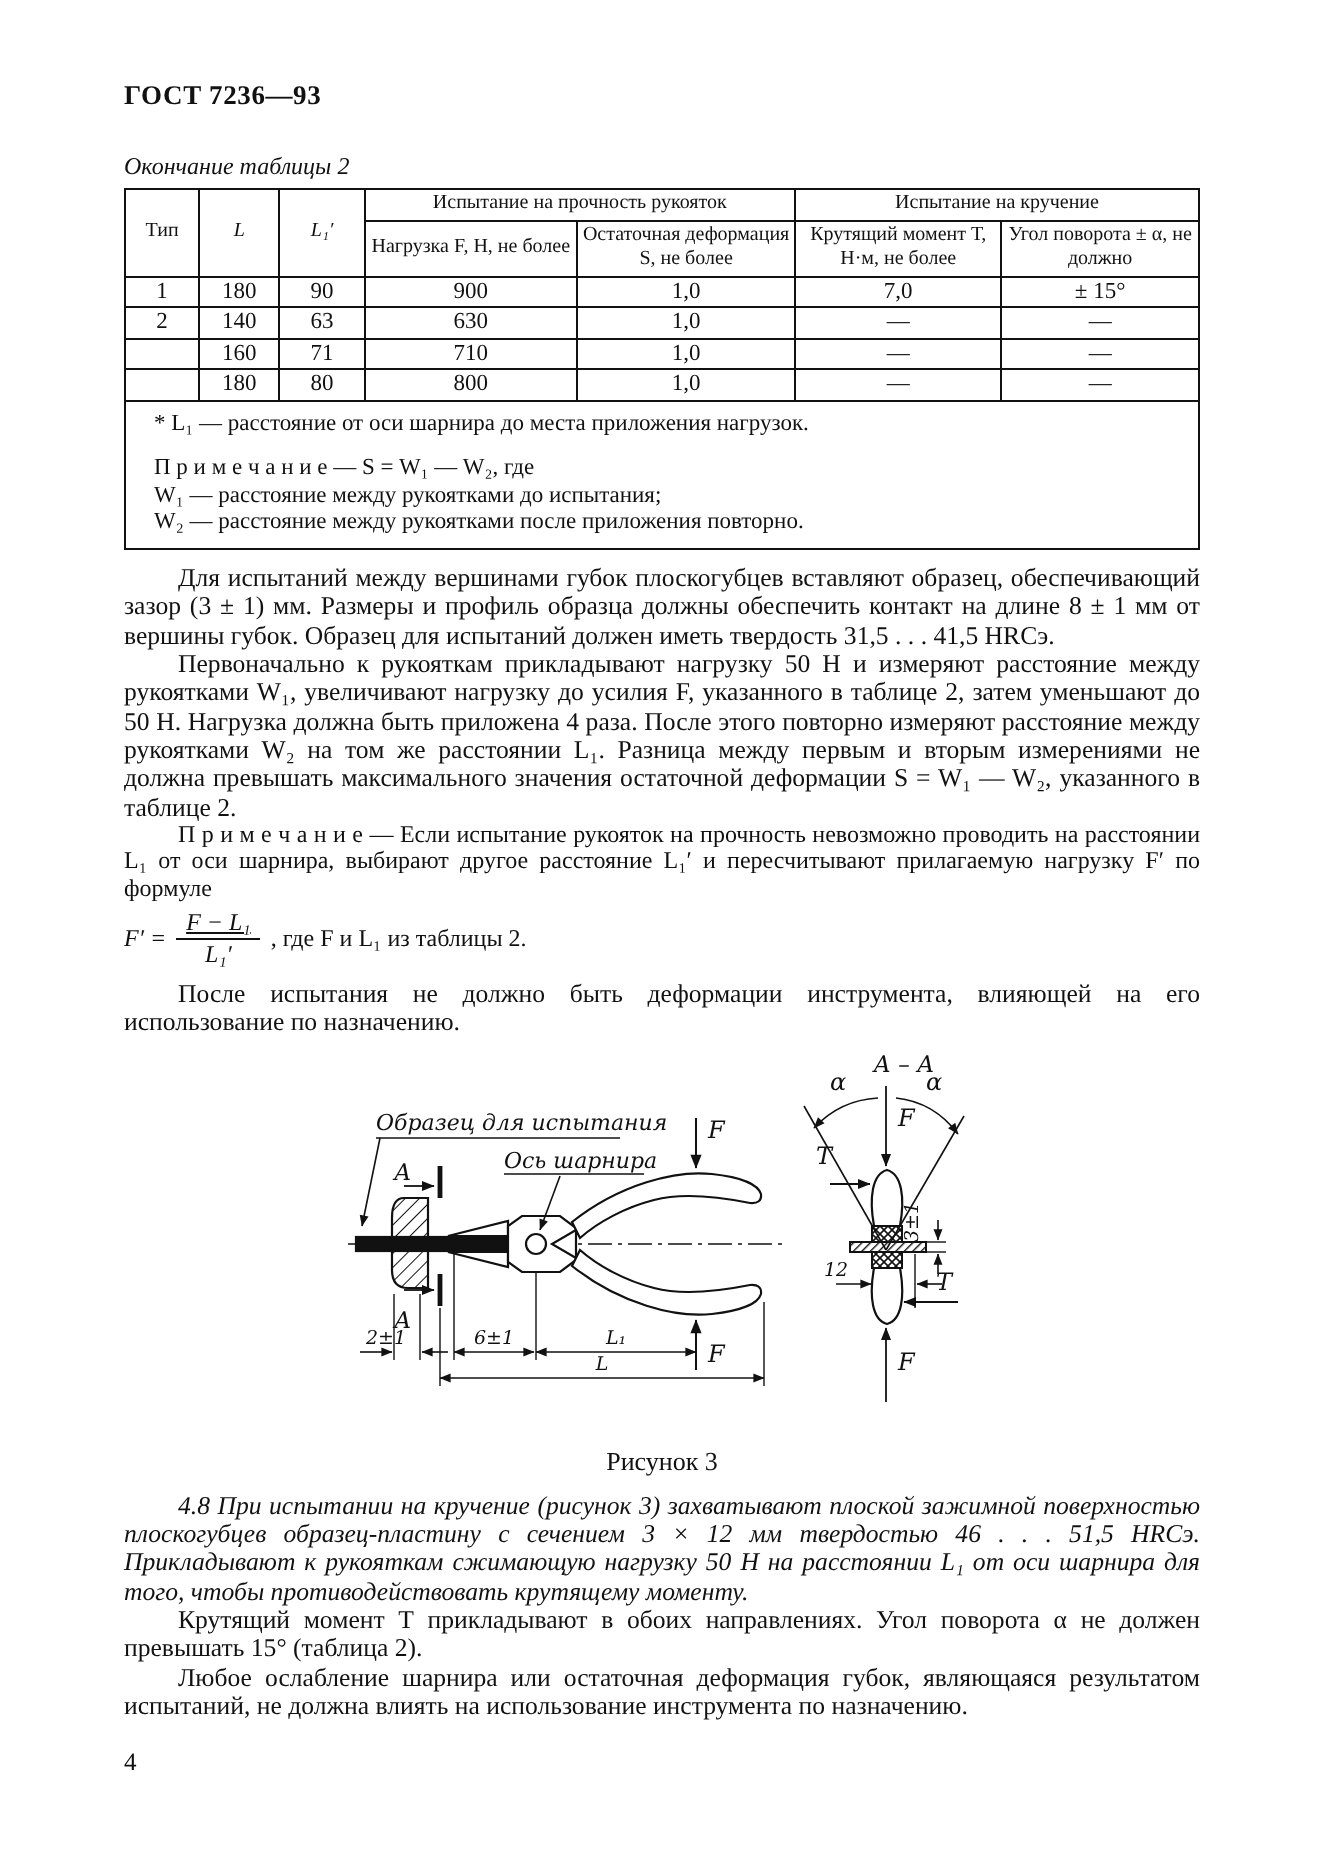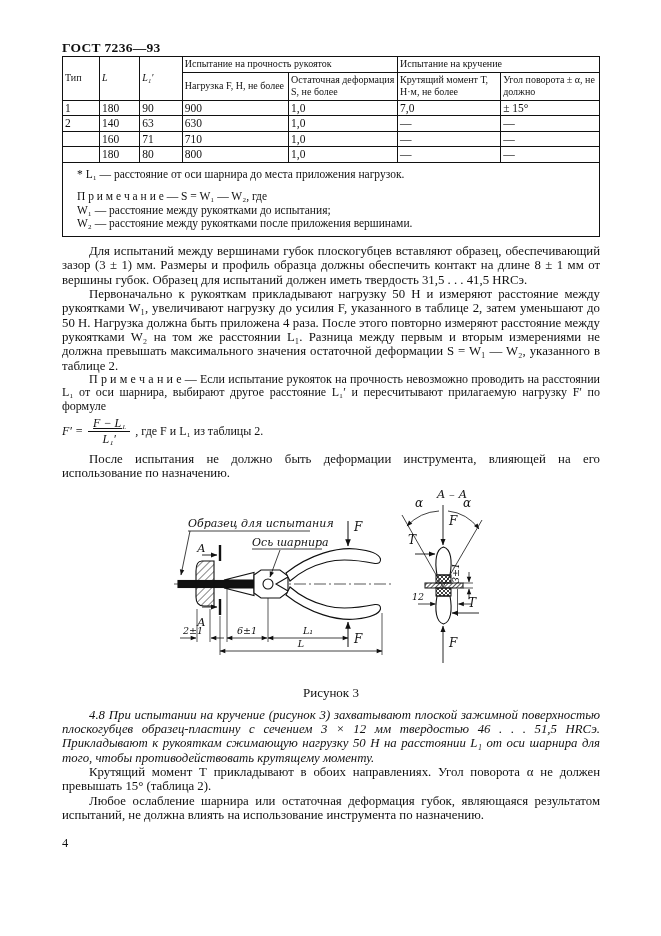--- a/index.html
+++ b/index.html
@@ -3,21 +3,21 @@
 <meta charset="utf-8">
 <style>
   html,body{margin:0;padding:0;}
   body{width:661px;height:936px;background:#fff;color:#111;
        font-family:"Liberation Serif",serif;position:relative;overflow:hidden;}
   .page{position:relative;width:661px;height:716px;box-sizing:border-box;
         padding:40px 61px 0 62px;}
   .doc-header{font-weight:bold;font-size:13.5px;letter-spacing:.3px;}
   .table-caption{font-style:italic;font-size:12px;margin-top:20px;margin-bottom:3px;}
   table.gost{border-collapse:collapse;width:100%;border:1.5px solid #111;table-layout:fixed;}
-  table.gost th,table.gost td{border:1px solid #111;text-align:left;vertical-align:middle;
+  table.gost th,table.gost td{border:1px solid #111;text-align:center;vertical-align:middle;
         padding:1px 2px;}
   table.gost th{font-weight:normal;font-size:10px;line-height:1.25;}
   table.gost td{font-size:11.5px;line-height:1.1;}
   th.vit,td.vit{font-style:italic;}
   tr.fnrow td{text-align:left;font-size:11.5px;padding:5px 8px 6px 14px;line-height:1.15;}
   .fnline{margin-bottom:9px;}
   .noteline{margin:0;}
   .bodytext p{margin:0;font-size:12.8px;line-height:1.12;text-align:justify;
         text-indent:27px;}
   .bodytext p.first{margin-top:7px;}
@@ -39,20 +39,21 @@
   .dim{font-family:"DejaVu Serif",serif;font-style:italic;font-size:9.5px;fill:#111;}
   .var{font-family:"DejaVu Serif",serif;font-style:italic;font-size:12px;fill:#111;}
   .sec{font-family:"DejaVu Serif",serif;font-style:italic;font-size:11.5px;fill:#111;}
 </style>
 </head>
 <body>
 
 <div class="page">
 
   <div class="doc-header">ГОСТ 7236—93</div>
+  <div class="table-caption">Окончание таблицы 2</div>
 
   <table class="gost">
     <colgroup>
       <col style="width:6.9%">
         <col style="width:7.5%">
         <col style="width:7.9%">
       <col style="width:19.8%">
         <col style="width:20.3%">
         <col style="width:19.2%">
         <col style="width:18.4%">
@@ -107,21 +108,21 @@
         <td>800</td>
         <td>1,0</td>
         <td>—</td>
         <td>—</td>
       </tr>
       <tr class="fnrow">
         <td colspan="7">
           <div class="fnline">* L₁ — расстояние от оси шарнира до места приложения нагрузок.</div>
           <div class="noteline">П р и м е ч а н и е — S = W₁ — W₂, где</div>
           <div class="noteline">W₁ — расстояние между рукоятками до испытания;</div>
-          <div class="noteline">W₂ — расстояние между рукоятками после приложения вершинами.</div>
+          <div class="noteline">W₂ — расстояние между рукоятками после приложения повторно.</div>
         </td>
       </tr>
     </tbody>
   </table>
 
   <div class="bodytext">
     <p class="first">Для испытаний между вершинами губок плоскогубцев вставляют образец, обеспечивающий зазор (3 ± 1) мм. Размеры и профиль образца должны обеспечить контакт на длине 8 ± 1 мм от вершины губок. Образец для испытаний должен иметь твердость 31,5 . . . 41,5 HRCэ.</p>
     <p>Первоначально к рукояткам прикладывают нагрузку 50 Н и измеряют расстояние между рукоятками W₁, увеличивают нагрузку до усилия F, указанного в таблице 2, затем уменьшают до 50 Н. Нагрузка должна быть приложена 4 раза. После этого повторно измеряют расстояние между рукоятками W₂ на том же расстоянии L₁. Разница между первым и вторым измерениями не должна превышать максимального значения остаточной деформации S = W₁ — W₂, указанного в таблице 2.</p>
     <p class="small">П р и м е ч а н и е — Если испытание рукояток на прочность невозможно проводить на расстоянии L₁ от оси шарнира, выбирают другое расстояние L₁′ и пересчитывают прилагаемую нагрузку F′ по формуле</p>
     <div class="formula-line">

